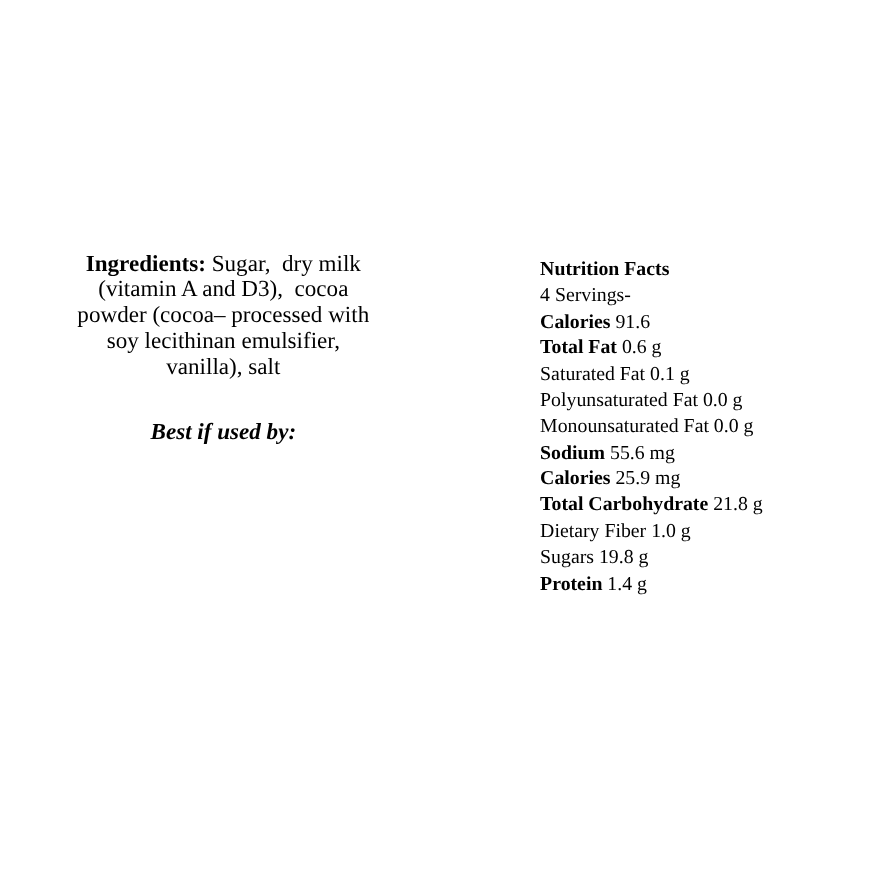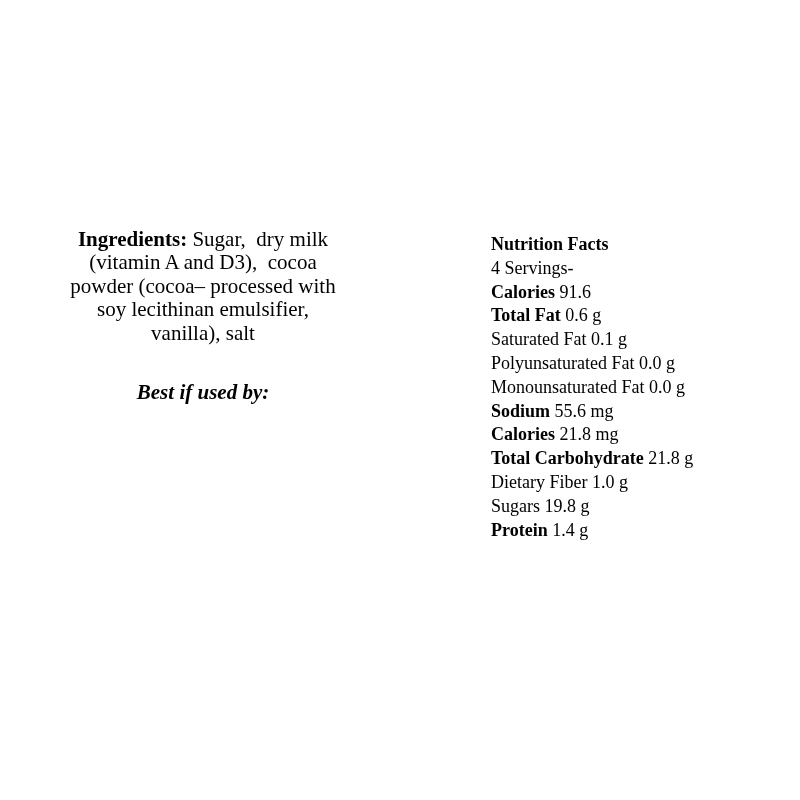--- a/index.html
+++ b/index.html
@@ -60,21 +60,21 @@
   <div class="right-col">
     <div>
         <div class="nut-row"><span class="b">Nutrition Facts</span><span></span></div>
         <div class="nut-row"><span class="b"></span><span>4 Servings-</span></div>
         <div class="nut-row"><span class="b">Calories</span><span> 91.6</span></div>
         <div class="nut-row"><span class="b">Total Fat</span><span> 0.6 g</span></div>
         <div class="nut-row"><span class="b"></span><span>Saturated Fat 0.1 g</span></div>
         <div class="nut-row"><span class="b"></span><span>Polyunsaturated Fat 0.0 g</span></div>
         <div class="nut-row"><span class="b"></span><span>Monounsaturated Fat 0.0 g</span></div>
         <div class="nut-row"><span class="b">Sodium</span><span> 55.6 mg</span></div>
-        <div class="nut-row"><span class="b">Calories</span><span> 21.8 mg</span></div>
+        <div class="nut-row"><span class="b">Calories</span><span> 25.9 mg</span></div>
         <div class="nut-row"><span class="b">Total Carbohydrate</span><span> 21.8 g</span></div>
         <div class="nut-row"><span class="b"></span><span>Dietary Fiber 1.0 g</span></div>
         <div class="nut-row"><span class="b"></span><span>Sugars 19.8 g</span></div>
         <div class="nut-row"><span class="b">Protein</span><span> 1.4 g</span></div>
       </div>
   </div>
 
 </div>
 
 </body></html>

